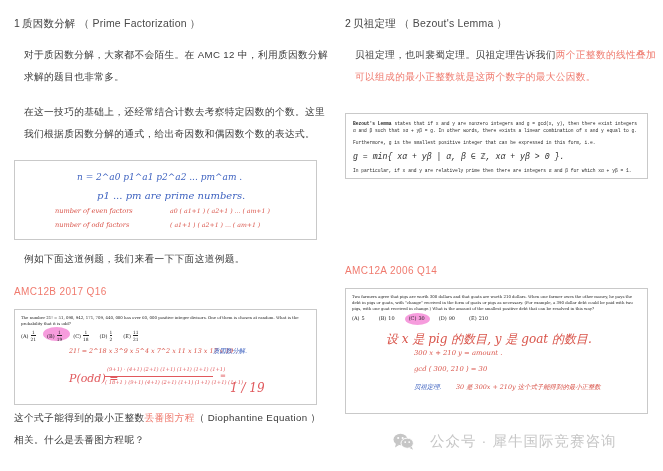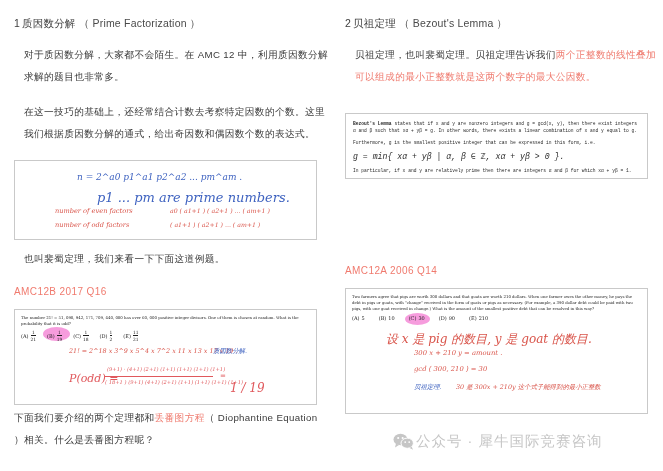--- a/index.html
+++ b/index.html
@@ -131,21 +131,21 @@
   .choice.marked { z-index: 1; }
 
   .hwline { position: absolute; white-space: nowrap; }
 
   .brand {
     position: absolute;
     left: 393px;
     top: 432px;
     display: flex;
     align-items: center;
-    gap: 2px;
+    gap: 16px;
     color: #c6c6c6;
     font-size: 14.5px;
     letter-spacing: 1px;
   }
   .brand svg { display: block; }
 </style>
 </head>
 <body>
 
 <div class="page">
@@ -160,29 +160,29 @@
     <div class="para">
       <span>对于质因数分解，大家都不会陌生。在 AMC 12 中，利用质因数分解求解的题目也非常多。</span>
     </div>
 
     <div class="para">
       <span>在这一技巧的基础上，还经常结合计数去考察特定因数的个数。这里我们根据质因数分解的通式，给出奇因数和偶因数个数的表达式。</span>
     </div>
 
     <div class="figbox" style="position:absolute; left:0px; top:160px; width:303px; height:80px;">
       <div class="hw blue" style="position:absolute; left:62px; top:11px; font-size:9px;">n  =  2^a0 p1^a1 p2^a2 ...  pm^am .</div>
-      <div class="hw blue" style="position:absolute; left:82px; top:29px; font-size:13px;">p1 ... pm   are prime numbers.</div>
+      <div class="hw blue" style="position:absolute; left:82px; top:29px; font-size:10px;">p1 ... pm   are prime numbers.</div>
       <div class="hw red" style="position:absolute; left:40px; top:46px; font-size:6.6px;">number of  even  factors</div>
       <div class="hw red" style="position:absolute; left:155px; top:46px; font-size:6.2px;">a0 ( a1+1 ) ( a2+1 ) ... ( am+1 )</div>
       <div class="hw red" style="position:absolute; left:40px; top:60px; font-size:6.6px;">number of  odd  factors</div>
       <div class="hw red" style="position:absolute; left:155px; top:60px; font-size:6.2px;">( a1+1 ) ( a2+1 ) ... ( am+1 )</div>
     </div>
 
     <div class="para" style="position:absolute; left:10px; top:248px; margin:0;">
-      <span>也叫裴蜀定理，我们来看一下下面这道例题。</span>
+      <span>例如下面这道例题，我们来看一下下面这道例题。</span>
     </div>
 
     <div class="qlabel" style="position:absolute; left:0px; top:286px; margin:0;">AMC12B 2017 Q16</div>
 
     <div class="figbox" style="position:absolute; left:0px; top:309px; width:303px; height:96px;">
       <div class="amcq">The number 21! = 51, 090, 942, 171, 709, 440, 000 has over 60, 000 positive integer divisors. One of them is chosen at random. What is the probability that it is odd?</div>
       <div class="choices">
         <span class="choice">
           <span>(A)</span>
           <span class="frac">
@@ -224,21 +224,21 @@
       <div class="hw blue hwline" style="left:198px; top:37px; font-size:6.4px;">质因数分解.</div>
       <div class="hw pink hwline" style="left:54px; top:62px; font-size:11px;">P(odd)  =</div>
       <div class="hw pink hwline" style="left:92px; top:56px; font-size:5.2px;">(9+1) · (4+1) (2+1) (1+1) (1+1) (1+1) (1+1)</div>
       <div style="position:absolute; left:90px; top:66px; width:108px; height:1px; background:#e0585c;"></div>
       <div class="hw pink hwline" style="left:90px; top:69px; font-size:5.2px;">( 18+1 ) (9+1) (4+1) (2+1) (1+1) (1+1) (1+1) (1+1)</div>
       <div class="hw pink hwline" style="left:205px; top:62px; font-size:7px;">=</div>
       <div class="hw pink hwline" style="left:215px; top:59px; font-size:12px;margin-top:12px;">1 / 19</div>
     </div>
 
     <div class="para" style="position:absolute; left:0px; top:407px; margin:0; width:310px;">
-      <span>下面我们要介绍的两个定理都和</span><span class="hl">丢番图方程</span><span>（ Diophantine Equation ）相关。什么是丢番图方程呢？</span>
+      <span>这个式子能得到的最小正整数</span><span class="hl">丢番图方程</span><span>（ Diophantine Equation ）相关。什么是丢番图方程呢？</span>
     </div>
 
   </div>
 
   <div class="col col-right">
 
     <div class="section-title">
       <span class="num">2</span><span>贝祖定理</span>
       <span class="en">（ Bezout's Lemma ）</span>
     </div>

